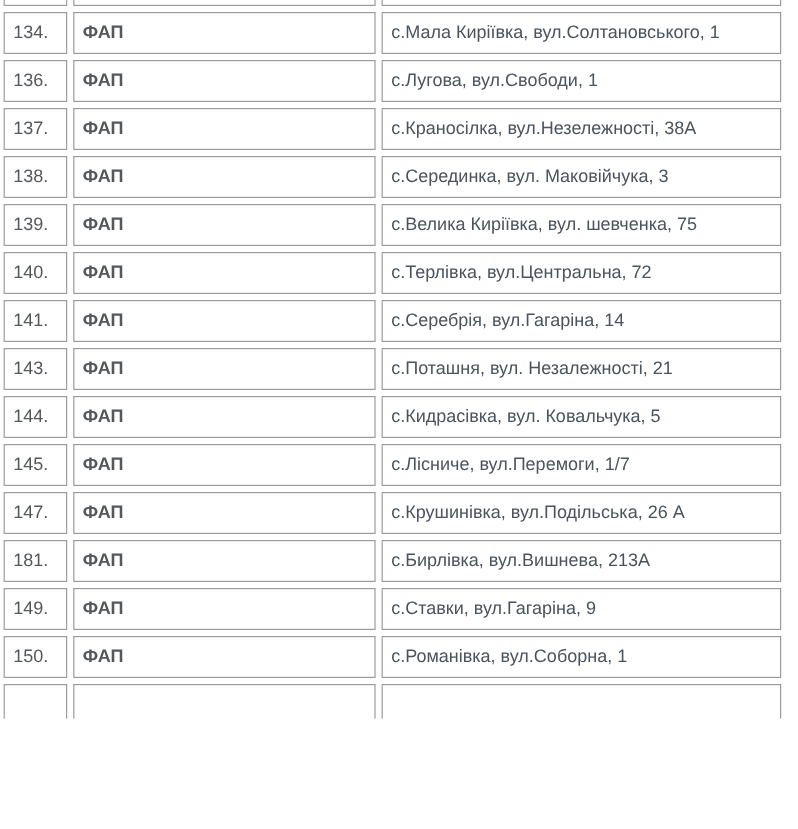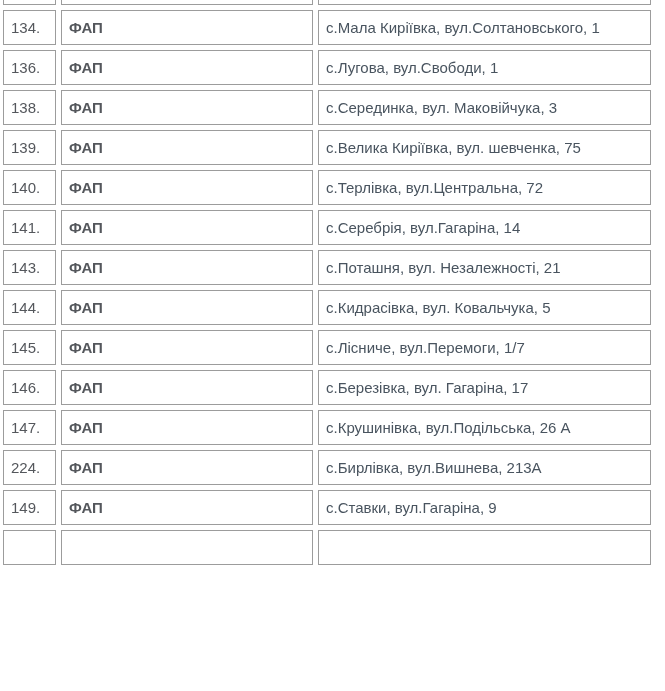--- a/index.html
+++ b/index.html
@@ -75,20 +75,25 @@
     <td class="col-num">134.</td>
     <td class="col-type">ФАП</td>
     <td class="col-address">с.Мала Киріївка, вул.Солтановського, 1</td>
   </tr>
         <tr>
     <td class="col-num">136.</td>
     <td class="col-type">ФАП</td>
     <td class="col-address">с.Лугова, вул.Свободи, 1</td>
   </tr>
         <tr>
+    <td class="col-num">137.</td>
+    <td class="col-type">ФАП</td>
+    <td class="col-address">с.Краносілка, вул.Незележності, 38А</td>
+  </tr>
+        <tr>
     <td class="col-num">138.</td>
     <td class="col-type">ФАП</td>
     <td class="col-address">с.Серединка, вул. Маковійчука, 3</td>
   </tr>
         <tr>
     <td class="col-num">139.</td>
     <td class="col-type">ФАП</td>
     <td class="col-address">с.Велика Киріївка, вул. шевченка, 75</td>
   </tr>
         <tr>
@@ -110,38 +115,38 @@
     <td class="col-num">144.</td>
     <td class="col-type">ФАП</td>
     <td class="col-address">с.Кидрасівка, вул. Ковальчука, 5</td>
   </tr>
         <tr>
     <td class="col-num">145.</td>
     <td class="col-type">ФАП</td>
     <td class="col-address">с.Лісниче, вул.Перемоги, 1/7</td>
   </tr>
         <tr>
-    <td class="col-num">146.</td>
-    <td class="col-type">ФАП</td>
-    <td class="col-address">с.Березівка, вул. Гагаріна, 17</td>
-  </tr>
-        <tr>
     <td class="col-num">147.</td>
     <td class="col-type">ФАП</td>
     <td class="col-address">с.Крушинівка, вул.Подільська, 26 А</td>
   </tr>
         <tr>
-    <td class="col-num">224.</td>
+    <td class="col-num">181.</td>
     <td class="col-type">ФАП</td>
     <td class="col-address">с.Бирлівка, вул.Вишнева, 213А</td>
   </tr>
         <tr>
     <td class="col-num">149.</td>
     <td class="col-type">ФАП</td>
     <td class="col-address">с.Ставки, вул.Гагаріна, 9</td>
+  </tr>
+        <tr>
+    <td class="col-num">150.</td>
+    <td class="col-type">ФАП</td>
+    <td class="col-address">с.Романівка, вул.Соборна, 1</td>
   </tr>
         <tr>
     <td class="col-num"></td>
     <td class="col-type"></td>
     <td class="col-address"></td>
   </tr>
       </tbody>
   </table>
 </div>
 

